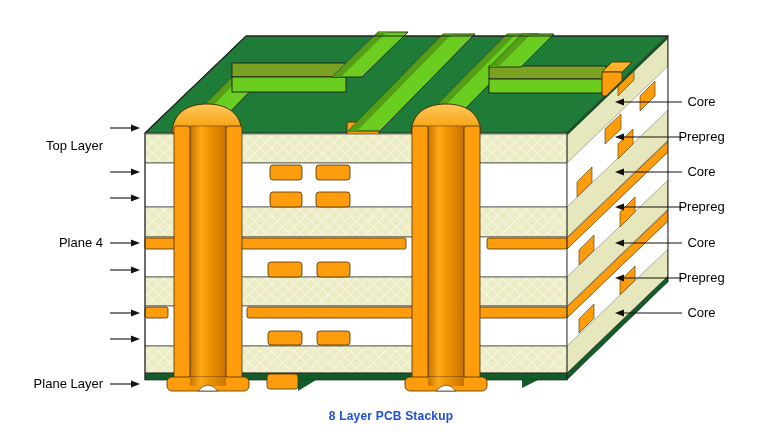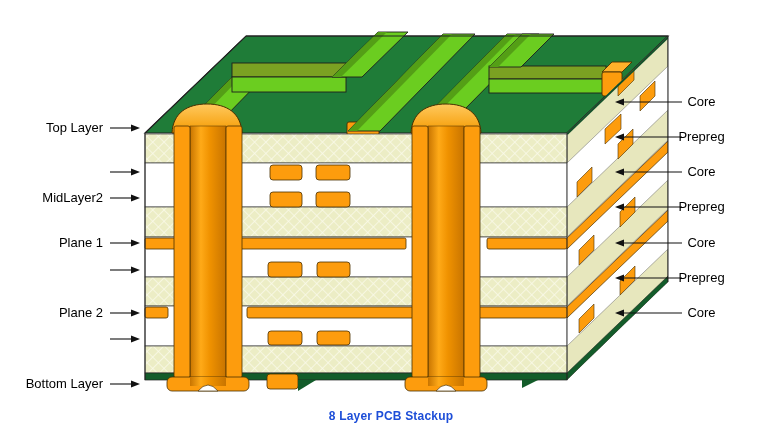--- a/index.html
+++ b/index.html
@@ -226,25 +226,23 @@
           <line x1="682" y1="278" x2="624" y2="278"></line>
           <polygon points="624,274.5 624,281.5 615,278" fill="#111" stroke="none"></polygon>
         </g>
       <g>
           <line x1="682" y1="313" x2="624" y2="313"></line>
           <polygon points="624,309.5 624,316.5 615,313" fill="#111" stroke="none"></polygon>
         </g>
     </g>
   </svg>
 
-  <div class="lbl left" style="top:119px">Top Layer</div>
-  <div class="lbl left" style="top:189px">MidLayer2</div>
-  <div class="lbl left" style="top:234px">Plane 1</div>
-  <div class="lbl left" style="top:304px">Plane 2</div>
-  <div class="lbl left" style="top:375px">Bottom Layer</div>
+  <div class="lbl left" style="top:137px">Top Layer</div>
+  <div class="lbl left" style="top:234px">Plane 4</div>
+  <div class="lbl left" style="top:375px">Plane Layer</div>
 
   <div class="lbl right" style="top:93px">Core</div>
   <div class="lbl right" style="top:128px">Prepreg</div>
   <div class="lbl right" style="top:163px">Core</div>
   <div class="lbl right" style="top:198px">Prepreg</div>
   <div class="lbl right" style="top:234px">Core</div>
   <div class="lbl right" style="top:269px">Prepreg</div>
   <div class="lbl right" style="top:304px">Core</div>
 
   <div class="caption">8 Layer PCB Stackup</div>

